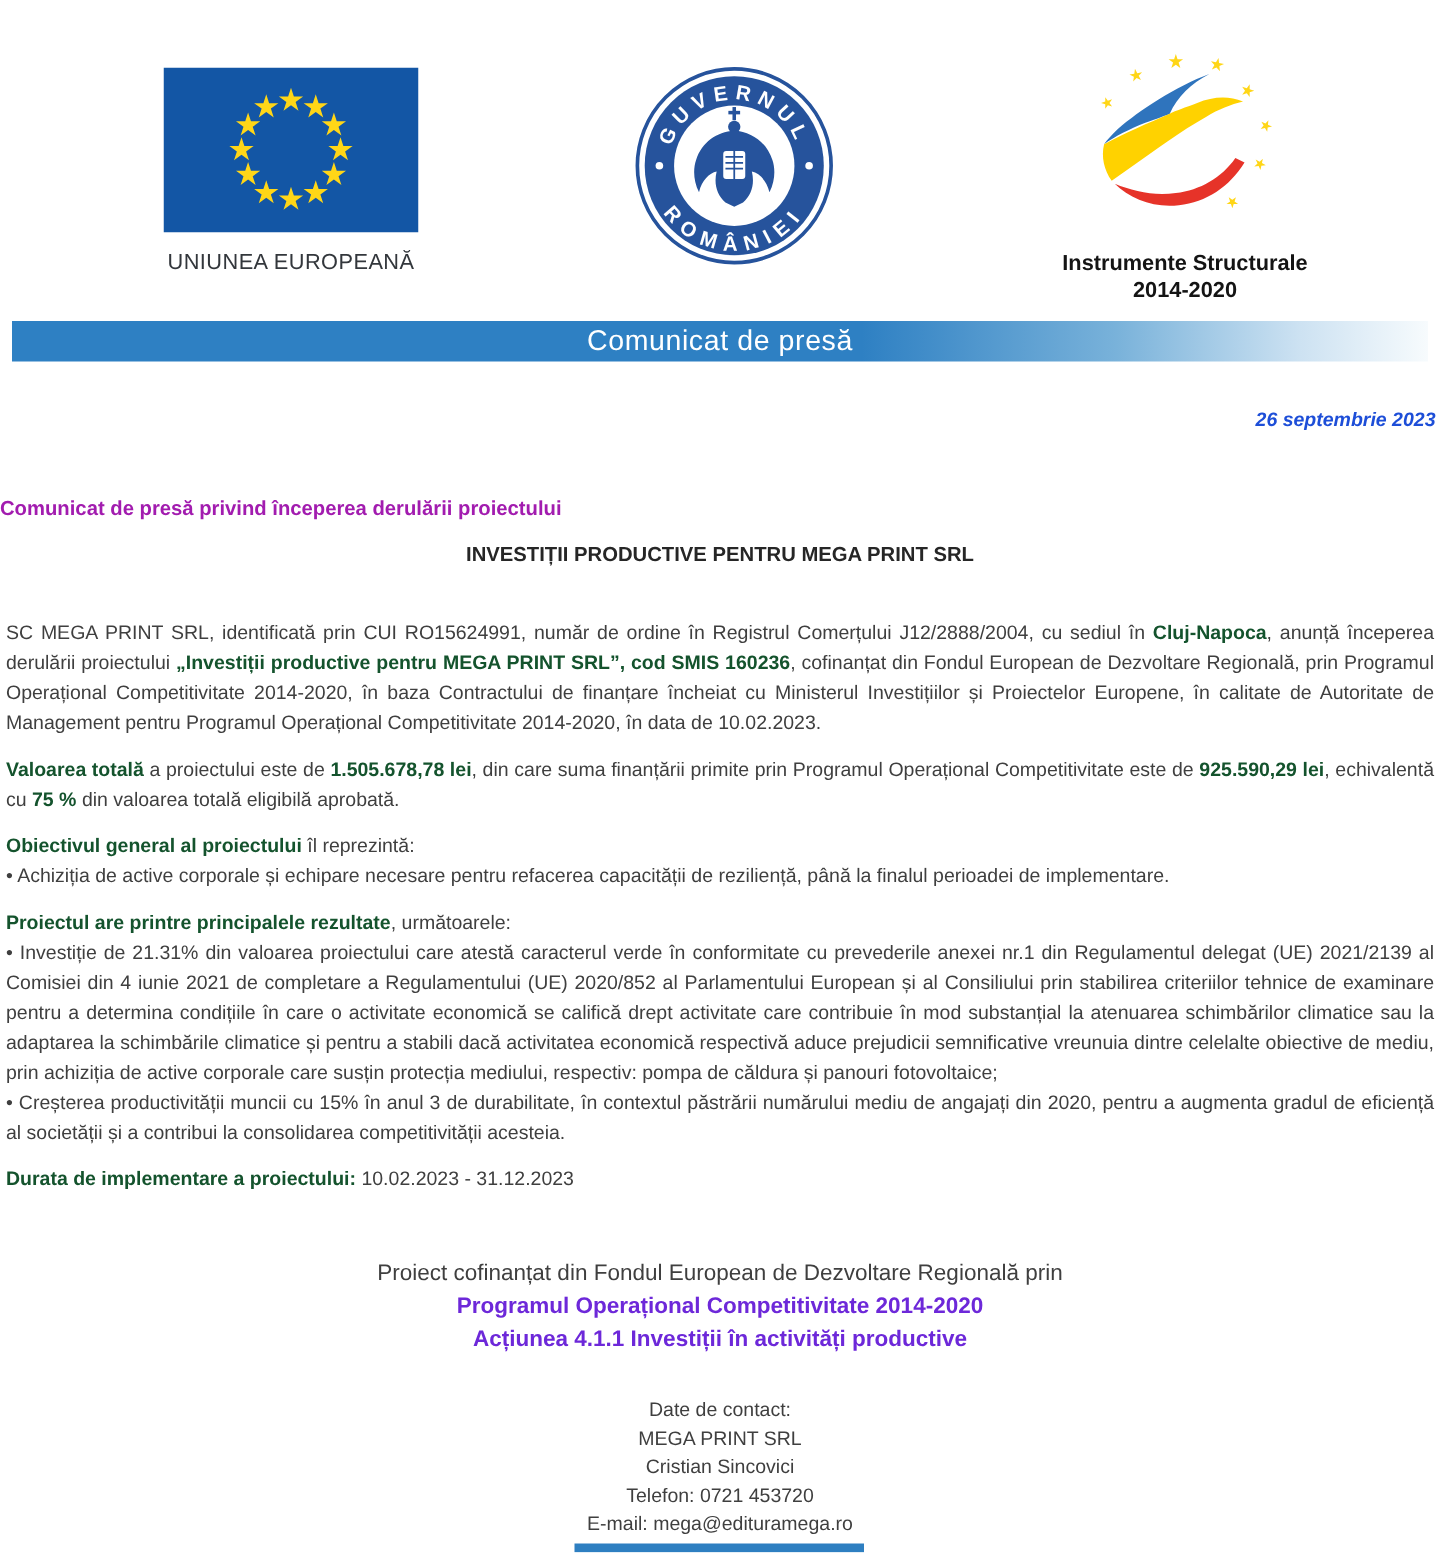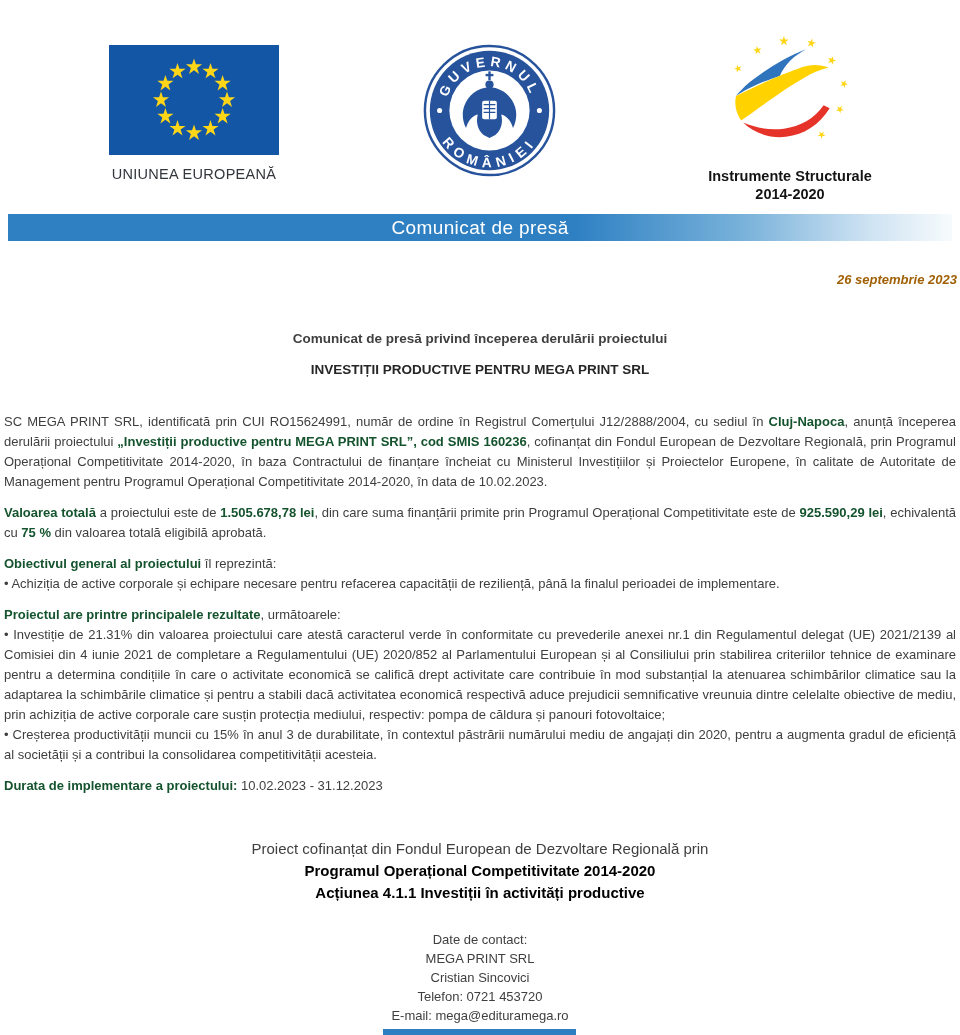--- a/index.html
+++ b/index.html
@@ -14,35 +14,35 @@
   .str-caption{margin-top:20px;font-size:14.5px;font-weight:bold;color:#141414;line-height:18px;}
   .seal-arc{fill:#ffffff;font-family:"Liberation Sans",sans-serif;font-weight:bold;font-size:14px;}
   .arc-top{letter-spacing:4.5px;}
   .arc-bot{letter-spacing:5.5px;}
   
   .banner{position:absolute;left:8px;right:8px;top:214px;height:27px;line-height:27px;
           text-align:center;color:#fff;font-size:19px;letter-spacing:.4px;
           background:linear-gradient(to right,#2e80c3 0%,#2e80c3 60%,#79b2da 78%,#cde2f2 91%,#f7fbfd 100%);}
   
   .dateline{position:absolute;right:3px;top:272px;font-size:13px;font-weight:bold;
-            font-style:italic;color:#a16207;}
-  .doc-h1{position:absolute;top:331px;left:0;width:100%;text-align:center;
-          font-size:13.5px;font-weight:bold;color:#404040;}
+            font-style:italic;color:#1d4ed8;}
+  .doc-h1{position:absolute;top:331px;left:0;width:100%;
+          font-size:13.5px;font-weight:bold;color:#a21caf;}
   .doc-h2{position:absolute;top:362px;left:0;width:100%;text-align:center;
           font-size:13.5px;font-weight:bold;color:#262626;}
   
   .bodytext{position:absolute;top:412px;left:4px;right:4px;font-size:13px;
             line-height:20px;text-align:justify;}
   .bodytext p{margin:0 0 11px 0;}
   .bodytext b{color:#14532d;}
   .bullet{display:block;}
   
   .foot-co{position:absolute;top:838px;left:0;width:100%;text-align:center;
            font-size:15px;line-height:22px;color:#3f3f3f;}
-  .foot-co .bold{font-weight:bold;color:#000000;text-align:center;}
+  .foot-co .bold{font-weight:bold;color:#6d28d9;text-align:center;}
   .contact{position:absolute;top:930px;left:0;width:100%;text-align:center;
            font-size:13px;line-height:19px;color:#3f3f3f;}
   .bottom-bar{position:absolute;left:383px;top:1029px;width:193px;height:6px;background:#2e7fc1;}
 </style>
 </head>
 <body>
 
 <svg width="0" height="0" style="position:absolute" aria-hidden="true">
   <defs>
     <path id="star5" d="M0,-1 L0.2245,-0.309 L0.9511,-0.309 L0.3633,0.118 L0.5878,0.809 L0,0.382 L-0.5878,0.809 L-0.3633,0.118 L-0.9511,-0.309 L-0.2245,-0.309 Z"></path>

